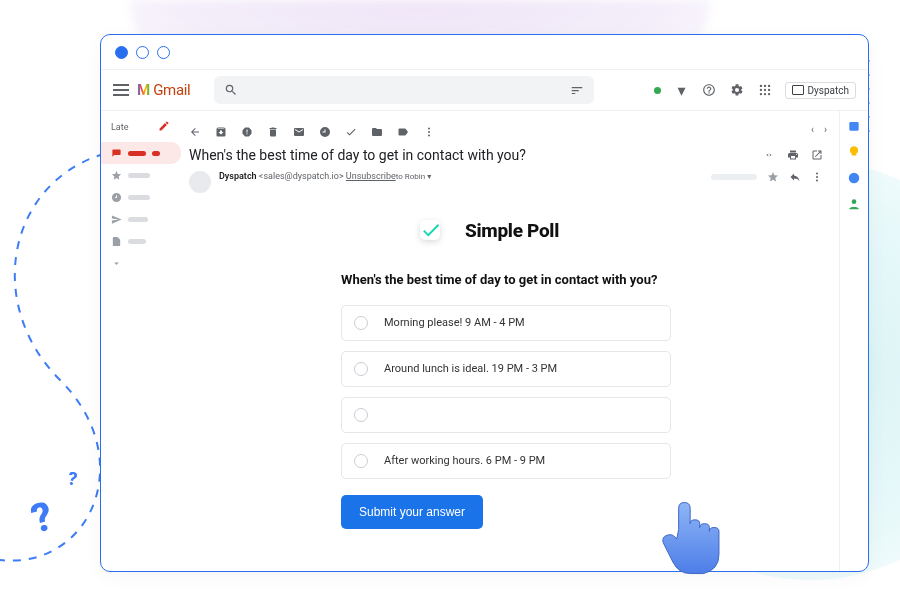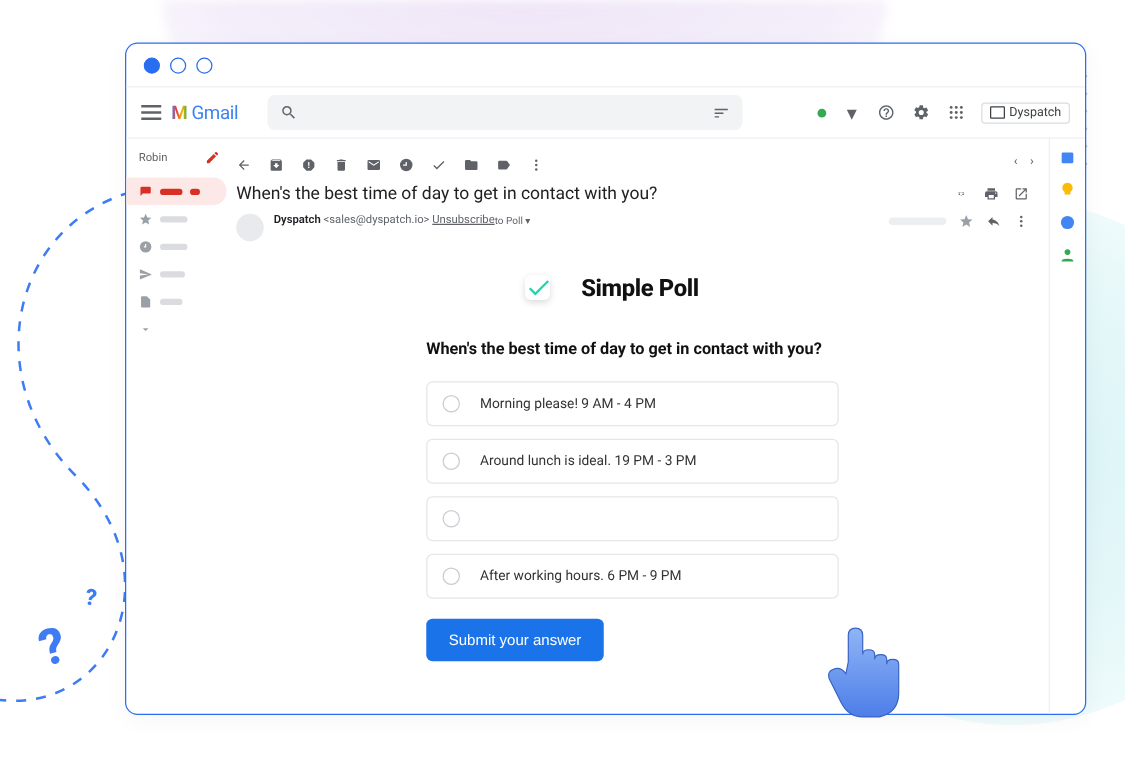--- a/index.html
+++ b/index.html
@@ -17,21 +17,21 @@
   .tb-dot{width:11px;height:11px;border-radius:50%;}
   .tb-dot.filled{background:#2a6ef0;border:1.5px solid #2a6ef0;}
   .tb-dot.hollow{border:1.5px solid #2a6ef0;}
 
   .app{flex:1;display:flex;flex-direction:column;}
   .topbar{display:flex;align-items:center;height:40px;padding:0 12px;gap:8px;border-bottom:1px solid #eef0f3;}
   .menu-icon{width:16px;height:12px;display:flex;flex-direction:column;justify-content:space-between;}
   .menu-icon span{display:block;height:2px;background:#5f6368;}
   .gmail-logo{display:flex;align-items:center;gap:3px;}
   .gmail-m{font-weight:700;font-size:15px;background:linear-gradient(90deg,#4285F4,#EA4335,#FBBC05,#34A853);-webkit-background-clip:text;-webkit-text-fill-color:transparent;}
-  .gmail-text{font-size:15px;color:#3b82f6;letter-spacing:-0.3px;}
+  .gmail-text{font-size:15px;color:#c2410c;letter-spacing:-0.3px;}
   .search{flex:1;display:flex;align-items:center;background:#f1f3f4;border-radius:6px;height:28px;padding:0 10px;margin-left:16px;max-width:360px;}
   .search svg{width:14px;height:14px;fill:#5f6368;}
   .search-right{margin-left:auto;}
   .presence{width:7px;height:7px;border-radius:50%;background:#34a853;margin-left:12px;}
   .top-icon{width:16px;height:16px;display:flex;align-items:center;justify-content:center;color:#5f6368;}
   .top-right{display:flex;align-items:center;gap:12px;margin-left:auto;}
   .dyspatch-btn{border:1px solid #dadce0;border-radius:3px;padding:2px 6px;font-size:10px;color:#3c4043;display:flex;align-items:center;gap:3px;}
   .dyspatch-btn::before{content:"";width:10px;height:8px;border:1px solid #3c4043;border-radius:1px;}
 
   .body{flex:1;display:flex;}
@@ -155,21 +155,21 @@
         <div class="dyspatch-btn">
           <span>Dyspatch</span>
         </div>
       </div>
     </div>
 
     <div class="body">
 
       <div class="sidebar">
         <div class="sb-top">
-          <span class="sb-label">Robin</span>
+          <span class="sb-label">Late</span>
           <span class="compose-icon">
             <svg viewBox="0 0 24 24" width="12" height="12" fill="#d93025">
                   <path d="M3 17.25V21h3.75l11-11.03-3.75-3.75L3 17.25zM20.71 7.04a1 1 0 000-1.41l-2.34-2.34a1 1 0 00-1.41 0l-1.83 1.83 3.75 3.75 1.83-1.83z"></path>
                 </svg>
           </span>
         </div>
         <div class="sb-item active">
           <svg class="sb-ico" viewBox="0 0 24 24" fill="#d93025">
                 <path d="M19 3H5a2 2 0 00-2 2v14l4-4h12a2 2 0 002-2V5a2 2 0 00-2-2z"></path>
               </svg>
@@ -265,21 +265,21 @@
 
           <div class="sender-row">
             <div class="avatar"></div>
             <div class="sender-meta">
               <div class="sender-line">
                 <span class="sender-name">Dyspatch</span>
                 <span>&lt;sales@dyspatch.io&gt;</span>
                 <span class="unsub">Unsubscribe</span>
               </div>
               <div class="to-line">
-                <span>to Poll</span>
+                <span>to Robin</span>
                 <span>▾</span>
               </div>
             </div>
             <div class="sender-right">
               <div class="skel"></div>
               <svg width="12" height="12" viewBox="0 0 24 24" fill="#9aa0a6">
                     <path d="M12 17.27L18.18 21l-1.64-7.03L22 9.24l-7.19-.61L12 2 9.19 8.63 2 9.24l5.46 4.73L5.82 21z"></path>
                   </svg>
               <svg width="12" height="12" viewBox="0 0 24 24" fill="#5f6368">
                     <path d="M10 9V5l-7 7 7 7v-4.1c5 0 8.5 1.6 11 5.1-1-5-4-10-11-11z"></path>

